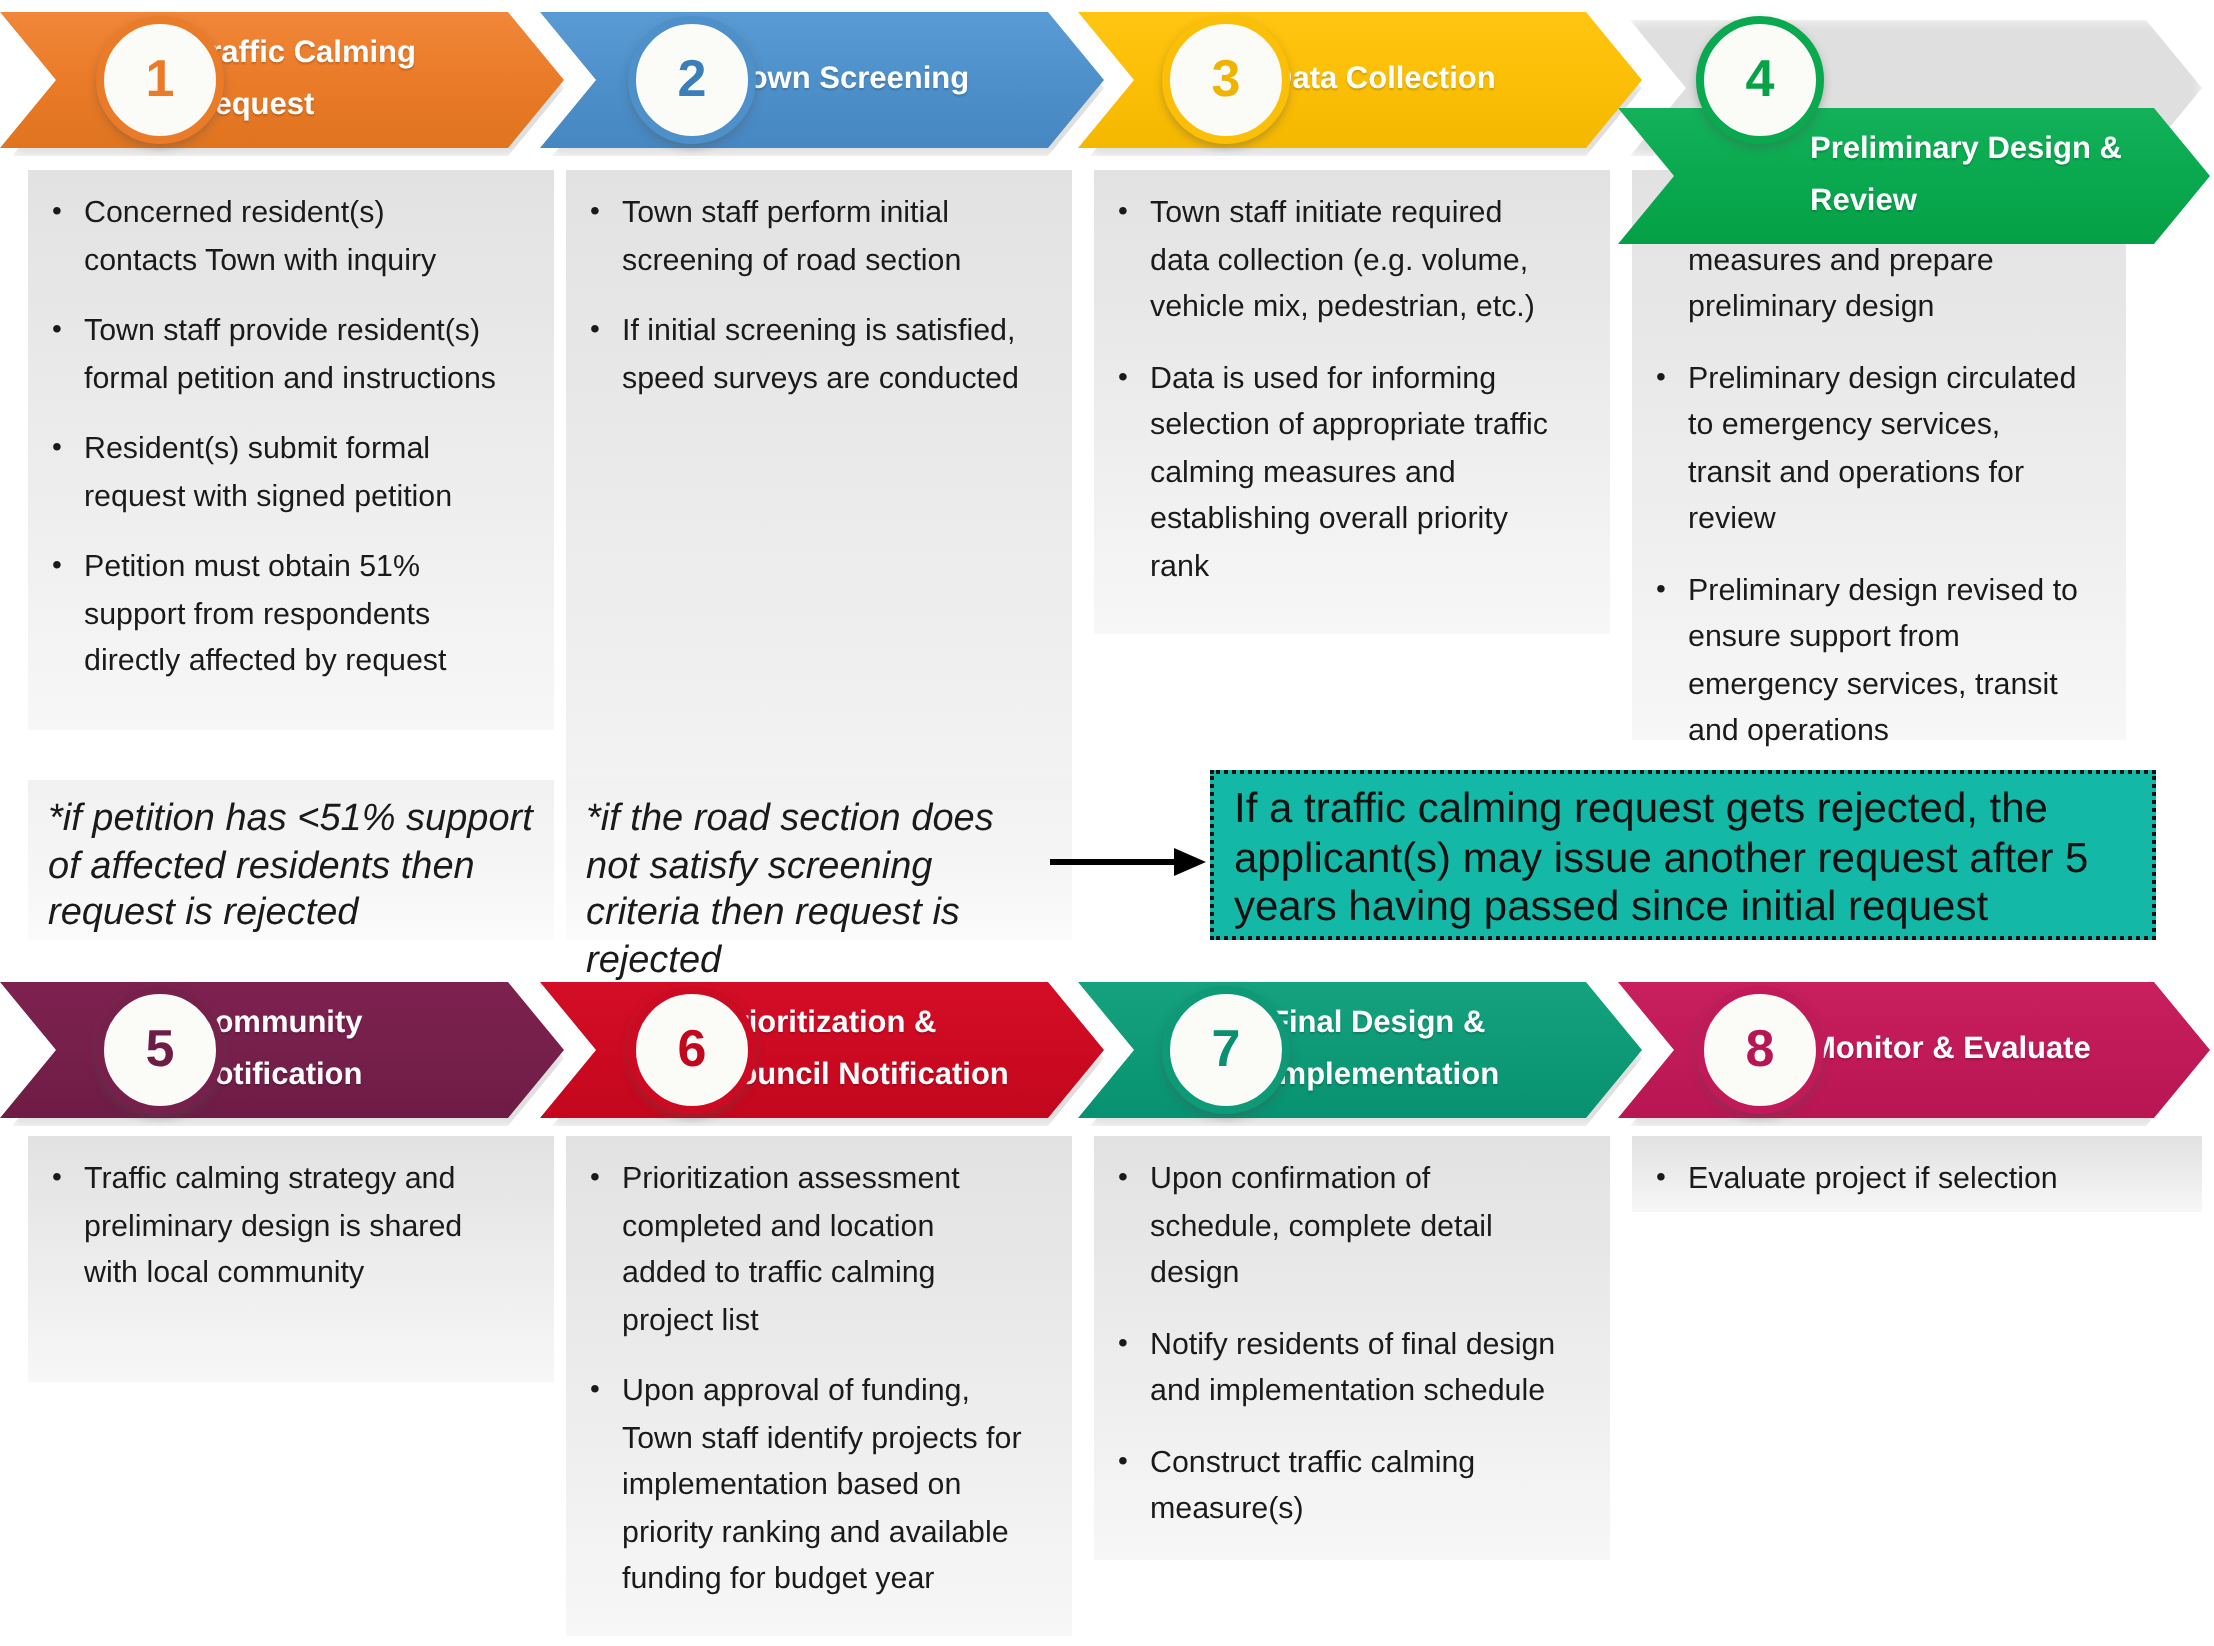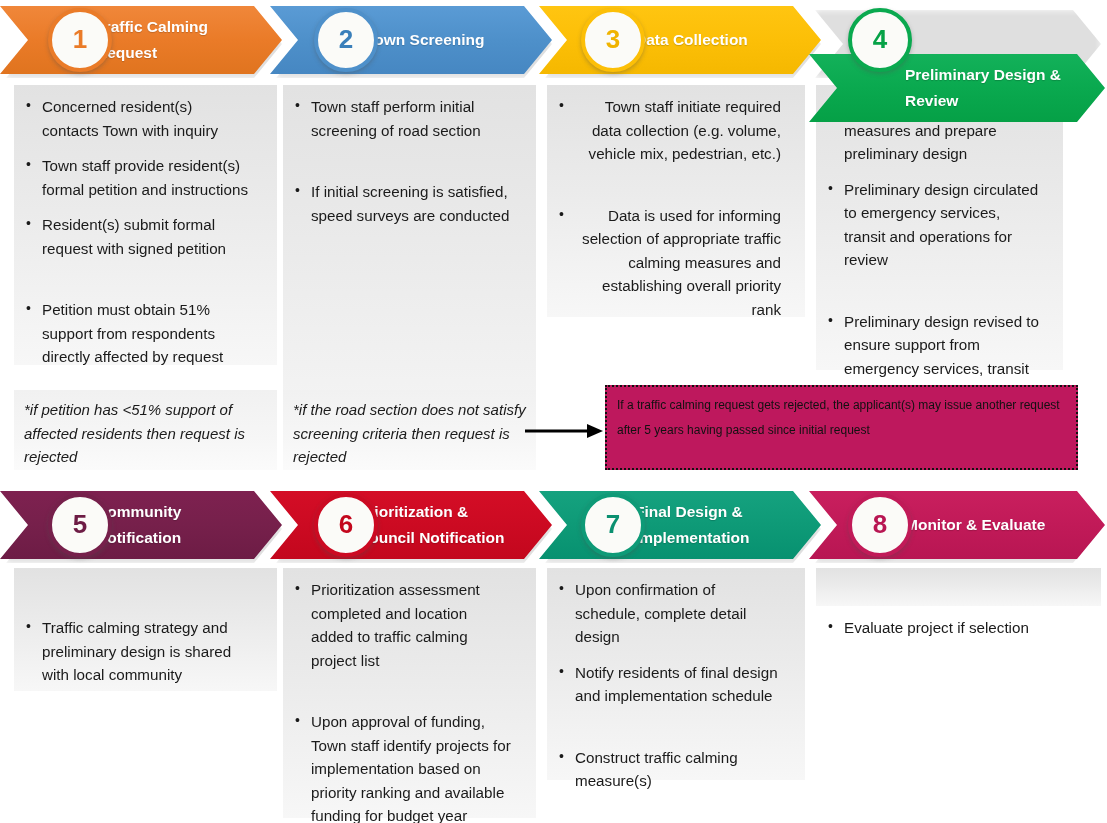--- a/index.html
+++ b/index.html
@@ -95,50 +95,50 @@
     padding: 0 0 0 20px;
     list-style: none;
   }
   .panel li {
     position: relative;
     color: #1a1a1a;
     font-size: 15.2px;
     line-height: 23.5px;
     margin-bottom: 12px;
   }
-  .panel li:last-child { margin-bottom: 0; margin-top: 38px; }
+  .panel li:last-child { margin-bottom: 0; }
   .panel li::before {
     content: "\2022";
     position: absolute;
     left: -16px;
     top: -1px;
     font-size: 14px;
     color: #1a1a1a;
   }
 
   
   .note {
     position: absolute;
     background: linear-gradient(180deg, #f1f1f1 0%, #f6f6f6 60%, #fbfbfb 100%);
     box-sizing: border-box;
     padding: 8px 10px 10px 10px;
     font-style: italic;
-    font-size: 15px;
+    font-size: 19px;
     line-height: 23.5px;
     color: #1a1a1a;
   }
 
   
   .callout {
     position: absolute;
     border: 2px dotted #111111;
     box-sizing: border-box;
-    background: #be185d;
+    background: #14b8a6;
     padding: 6px 10px;
-    font-size: 12px;
+    font-size: 21px;
     line-height: 24.5px;
     color: #111111;
   }
 
   
   .connector {
     position: absolute;
   }
 
   
@@ -210,21 +210,21 @@
       </ul>
     </div>
 
     <div class="panel" style="left:283px; top:85px; width:253px; height:385px;">
       <ul>
         <li>Town staff perform initial screening of road section</li>
         <li>If initial screening is satisfied, speed surveys are conducted</li>
       </ul>
     </div>
 
-    <div class="panel" style="left:547px; top:85px; width:258px; height:232px;text-align:right;">
+    <div class="panel" style="left:547px; top:85px; width:258px; height:232px;">
       <ul>
         <li>Town staff initiate required data collection (e.g. volume, vehicle mix, pedestrian, etc.)</li>
         <li>Data is used for informing selection of appropriate traffic calming measures and establishing overall priority rank</li>
       </ul>
     </div>
 
     <div class="panel" style="left:816px; top:85px; width:247px; height:285px;">
       <ul>
         <li>Town staff identify calming measures and prepare preliminary design</li>
         <li>Preliminary design circulated to emergency services, transit and operations for review</li>

